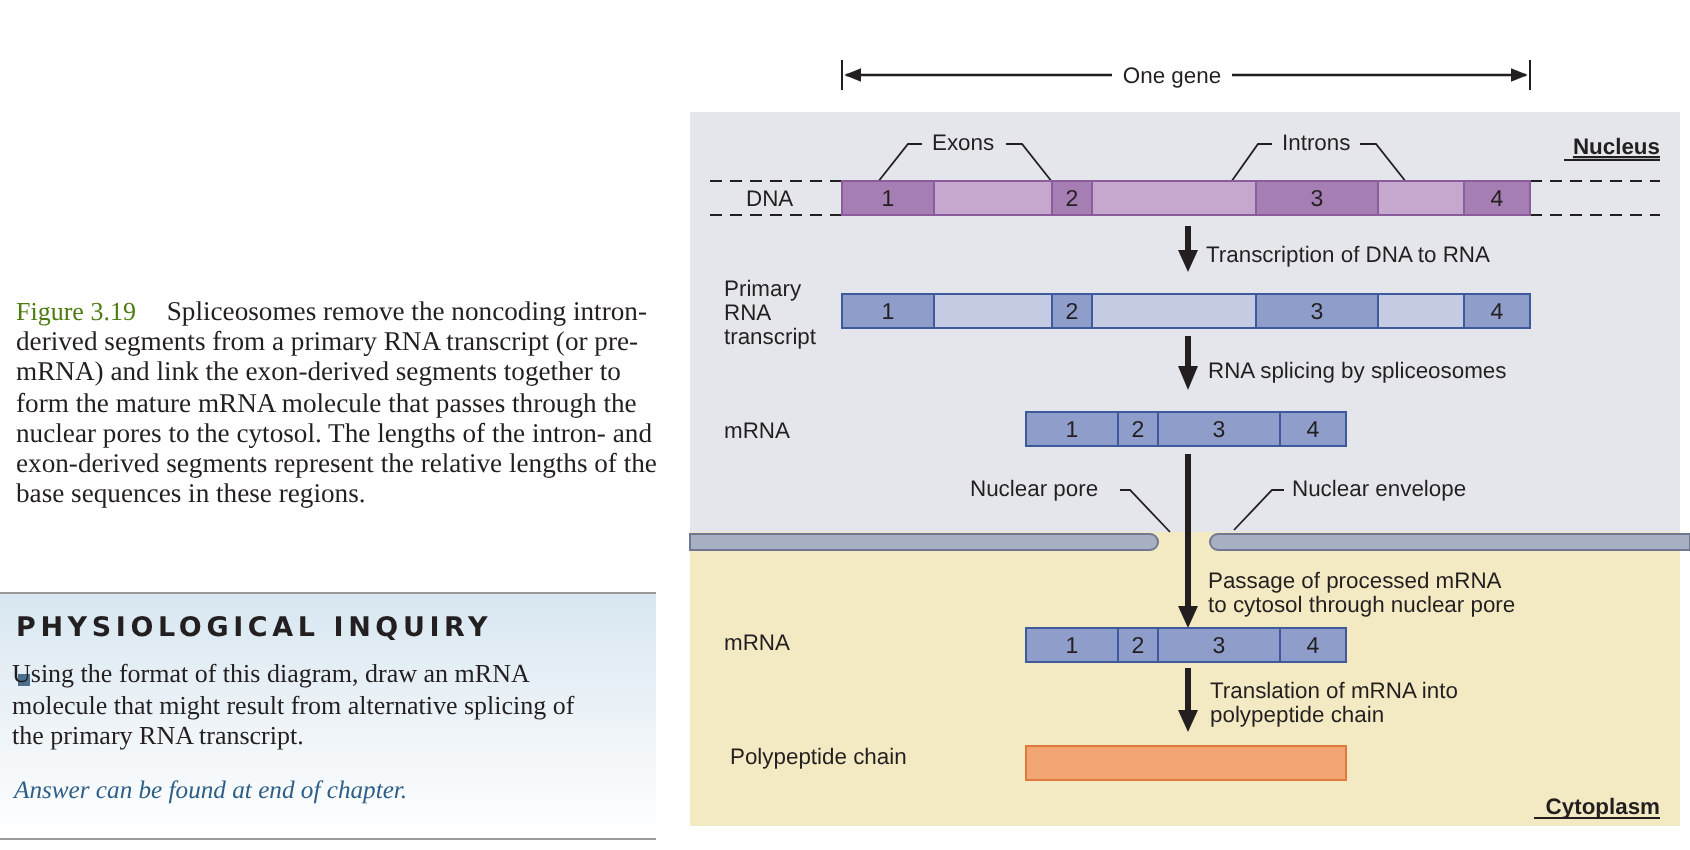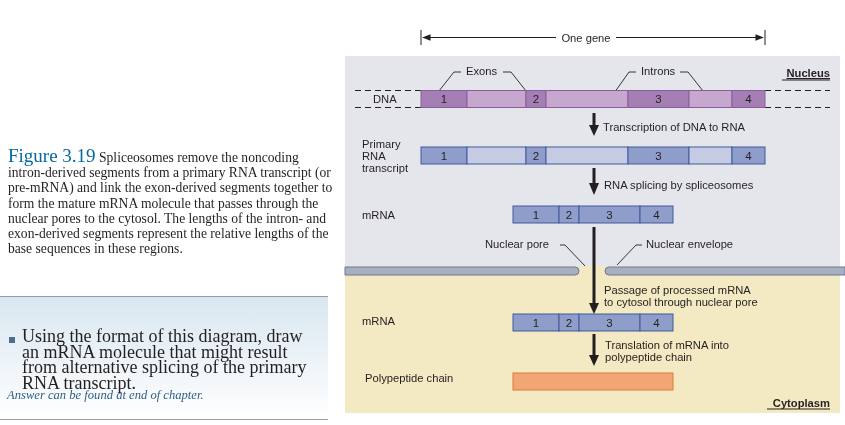--- a/index.html
+++ b/index.html
@@ -1,42 +1,43 @@
 <!DOCTYPE html>
 <html><head>
 <meta charset="utf-8">
 <style>
   html, body { margin:0; padding:0; background:#ffffff; }
   body { width:845px; height:425px; position:relative; overflow:hidden; font-family:"Liberation Sans", sans-serif; }
 
   
   .caption { position:absolute; left:8px; top:148px; width:325px; font-family:"Liberation Serif", serif; font-size:13.6px; line-height:15.2px; color:#231f20; }
-  .caption .fig-label { color:#0369a1; font-size:19px; font-weight:normal; margin-right:0; }
+  .caption .fig-label { color:#4d7c0f; font-size:13px; font-weight:normal; margin-right:12px; }
 
   .inquiry { position:absolute; left:0; top:296px; width:328px; height:122px; border-top:1.5px solid #9a9a9a; border-bottom:1.5px solid #9a9a9a;
              background:linear-gradient(180deg,#d8e7f1 0%, #eef4f8 55%, #ffffff 100%); }
   .inquiry-title { position:absolute; left:8px; top:9px; font-family:"DejaVu Sans", sans-serif; font-weight:bold; font-size:13.5px; letter-spacing:2.3px; color:#231f20; }
   .inquiry-bullet { position:absolute; left:9px; top:40px; width:6px; height:6px; background:#4a6f8f; }
-  .inquiry-text { position:absolute; left:22px; top:32px; width:300px; font-family:"Liberation Serif", serif; font-size:18px; line-height:15.5px; color:#231f20; }
+  .inquiry-text { position:absolute; left:6px; top:32px; width:300px; font-family:"Liberation Serif", serif; font-size:13px; line-height:15.5px; color:#231f20; }
   .inquiry-answer { position:absolute; left:7px; top:91px; font-family:"Liberation Serif", serif; font-style:italic; font-weight:normal; font-size:12.6px; color:#2d5e88; }
 
   
   .diagram { position:absolute; left:0; top:0; width:845px; height:425px; }
   .lbl { font-family:"Liberation Sans", sans-serif; font-size:11.2px; fill:#231f20; }
   .num { font-family:"Liberation Sans", sans-serif; font-size:11.5px; fill:#231f20; text-anchor:middle; }
 </style>
 </head>
 <body>
 
 <div class="caption">
   <span class="fig-label">Figure 3.19</span>
   <span>Spliceosomes remove the noncoding intron-derived segments from a primary RNA transcript (or pre-mRNA) and link the exon-derived segments together to form the mature mRNA molecule that passes through the nuclear pores to the cytosol. The lengths of the intron- and exon-derived segments represent the relative lengths of the base sequences in these regions.</span>
 </div>
 
 <div class="inquiry">
+  <div class="inquiry-title">PHYSIOLOGICAL INQUIRY</div>
   <div class="inquiry-bullet"></div>
   <div class="inquiry-text">Using the format of this diagram, draw an mRNA molecule that might result from alternative splicing of the primary RNA transcript.</div>
   <div class="inquiry-answer">Answer can be found at end of chapter.</div>
 </div>
 
 <svg class="diagram" viewBox="0 0 845 425">
   <defs>
     <marker id="arrL" viewBox="0 0 10 10" refX="1" refY="5" markerWidth="7" markerHeight="7" orient="auto">
       <path d="M10,1 L0,5 L10,9 Z" fill="#231f20"></path>
     </marker>

